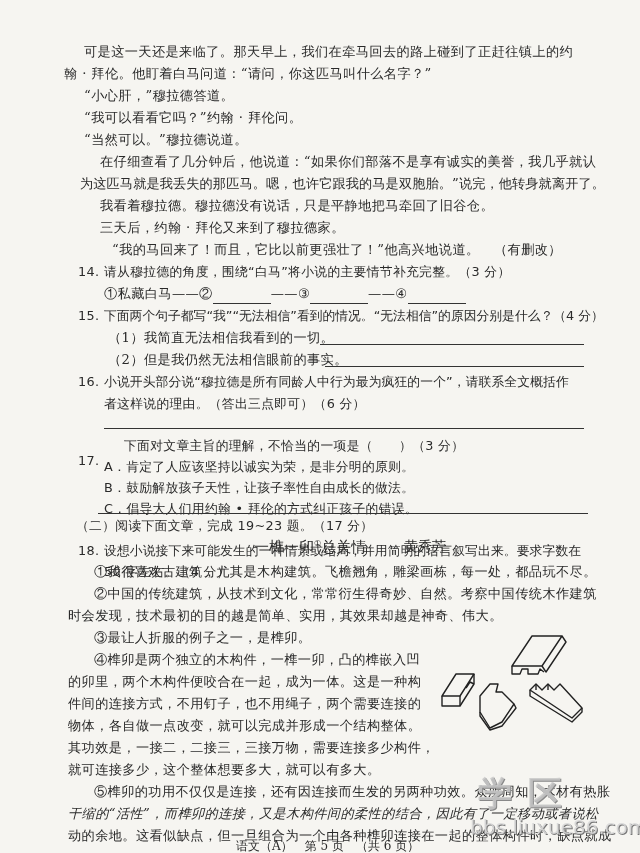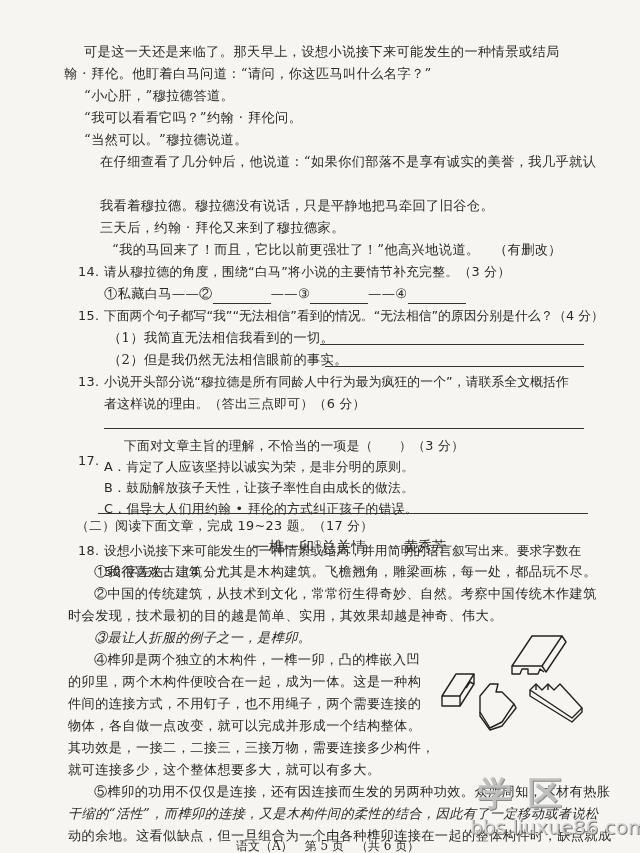--- a/index.html
+++ b/index.html
@@ -29,45 +29,46 @@
     font-weight: bold; font-size: 34px; color: rgba(200,200,200,0.85); letter-spacing: 2px;
     text-shadow: 1px 1px 0 #888; }
   .wm-url { position: absolute; left: 0; top: 48px; font-family: "DejaVu Sans", sans-serif;
     font-size: 20px; color: rgba(215,215,215,0.9); text-shadow: 1px 1px 0 #777; }
 </style>
 </head>
 <body>
 
 <div class="page">
 
-  <div class="line" style="left:84px;top:42px;">可是这一天还是来临了。那天早上，设想小说接下来可能发生的一种情景或结局</div>
+  <div class="line" style="left:84px;top:42px;">可是这一天还是来临了。那天早上，我们在牵马回去的路上碰到了正赶往镇上的约</div>
   <div class="line" style="left:64px;top:64px;">翰 · 拜伦。他盯着白马问道：“请问，你这匹马叫什么名字？”</div>
   <div class="line" style="left:84px;top:86px;">“小心肝，”穆拉德答道。</div>
   <div class="line" style="left:84px;top:108px;">“我可以看看它吗？”约翰 · 拜伦问。</div>
   <div class="line" style="left:84px;top:130px;">“当然可以。”穆拉德说道。</div>
   <div class="line" style="left:100px;top:152px;">在仔细查看了几分钟后，他说道：“如果你们部落不是享有诚实的美誉，我几乎就认</div>
+  <div class="line" style="left:80px;top:174px;letter-spacing:0.1px;">为这匹马就是我丢失的那匹马。嗯，也许它跟我的马是双胞胎。”说完，他转身就离开了。</div>
   <div class="line" style="left:100px;top:196px;">我看着穆拉德。穆拉德没有说话，只是平静地把马牵回了旧谷仓。</div>
   <div class="line" style="left:112px;top:240px;">“我的马回来了！而且，它比以前更强壮了！”他高兴地说道。</div>
   <div class="line" style="left:100px;top:218px;">三天后，约翰 · 拜伦又来到了穆拉德家。</div>
   <div class="line" style="left:494px;top:240px;">（有删改）</div>
 
   <div class="line sans" style="left:78px;top:262px;">14.</div>
   <div class="line sans" style="left:104px;top:262px;">请从穆拉德的角度，围绕“白马”将小说的主要情节补充完整。（3 分）</div>
   <div class="line" style="left:104px;top:284px;">
     <span>①私藏白马——②</span><span class="blank" style="width:58px;"></span><span>——③</span><span class="blank" style="width:58px;"></span><span>——④</span><span class="blank" style="width:58px;"></span>
   </div>
 
   <div class="line sans" style="left:78px;top:306px;">15.</div>
   <div class="line sans" style="left:104px;top:306px;letter-spacing:0px;">下面两个句子都写“我”“无法相信”看到的情况。“无法相信”的原因分别是什么？（4 分）</div>
   <div class="line" style="left:108px;top:328px;">（1）我简直无法相信我看到的一切。</div>
   <div class="rule" style="left:320px;top:344px;width:264px;"></div>
   <div class="line" style="left:108px;top:350px;">（2）但是我仍然无法相信眼前的事实。</div>
   <div class="rule" style="left:325px;top:366px;width:259px;"></div>
 
-  <div class="line sans" style="left:78px;top:372px;">13.</div>
+  <div class="line sans" style="left:78px;top:372px;">16.</div>
   <div class="line sans" style="left:104px;top:372px;letter-spacing:0.1px;">小说开头部分说“穆拉德是所有同龄人中行为最为疯狂的一个”，请联系全文概括作</div>
   <div class="line sans" style="left:104px;top:394px;">者这样说的理由。（答出三点即可）（6 分）</div>
   <div class="rule" style="left:104px;top:428px;width:480px;"></div>
 
   <div class="line sans" style="left:78px;top:451px;">17.</div>
   <div class="line sans" style="left:104px;top:436px;margin-left:20px;">下面对文章主旨的理解，不恰当的一项是（　　）（3 分）</div>
   <div class="line sans" style="left:104px;top:457px;">A．肯定了人应该坚持以诚实为荣，是非分明的原则。</div>
   <div class="line sans" style="left:104px;top:478px;">B．鼓励解放孩子天性，让孩子率性自由成长的做法。</div>
   <div class="line sans" style="left:104px;top:499px;">C．倡导大人们用约翰 • 拜伦的方式纠正孩子的错误。</div>
 
@@ -262,21 +263,21 @@
 
 <div class="line sans" style="left:76px;top:516px;">（二）阅读下面文章，完成 19~23 题。（17 分）</div>
 <div class="title" style="left:254px;top:538px;">
   <span>一榫一卯</span><sup>①</sup><span>总关情</span>
 </div>
 <div class="title" style="left:404px;top:538px;font-size:14px;">黄秀芳</div>
 
 <div class="line" style="left:94px;top:562px;">①我很喜欢古建筑，尤其是木构建筑。飞檐翘角，雕梁画栋，每一处，都品玩不尽。</div>
 <div class="line" style="left:94px;top:584px;">②中国的传统建筑，从技术到文化，常常衍生得奇妙、自然。考察中国传统木作建筑</div>
 <div class="line" style="left:68px;top:606px;">时会发现，技术最初的目的越是简单、实用，其效果却越是神奇、伟大。</div>
-<div class="line" style="left:94px;top:628px;font-style:italic;">③最让人折服的例子之一，是榫卯。</div>
+<div class="line" style="left:94px;top:628px;">③最让人折服的例子之一，是榫卯。</div>
 <div class="line" style="left:94px;top:650px;">④榫卯是两个独立的木构件，一榫一卯，凸的榫嵌入凹</div>
 <div class="line" style="left:68px;top:672px;">的卯里，两个木构件便咬合在一起，成为一体。这是一种构</div>
 <div class="line" style="left:68px;top:694px;">件间的连接方式，不用钉子，也不用绳子，两个需要连接的</div>
 <div class="line" style="left:68px;top:716px;">物体，各自做一点改变，就可以完成并形成一个结构整体。</div>
 <div class="line" style="left:68px;top:738px;">其功效是，一接二，二接三，三接万物，需要连接多少构件，</div>
 <div class="line" style="left:68px;top:760px;">就可连接多少，这个整体想要多大，就可以有多大。</div>
 <div class="line" style="left:94px;top:782px;">⑤榫卯的功用不仅仅是连接，还有因连接而生发的另两种功效。众所周知，木材有热胀</div>
 <div class="line" style="left:68px;top:804px;font-style:italic;">干缩的“活性”，而榫卯的连接，又是木构件间的柔性的结合，因此有了一定移动或者说松</div>
 <div class="line" style="left:68px;top:826px;">动的余地。这看似缺点，但一旦组合为一个由各种榫卯连接在一起的整体构件时，缺点就成</div>
 

